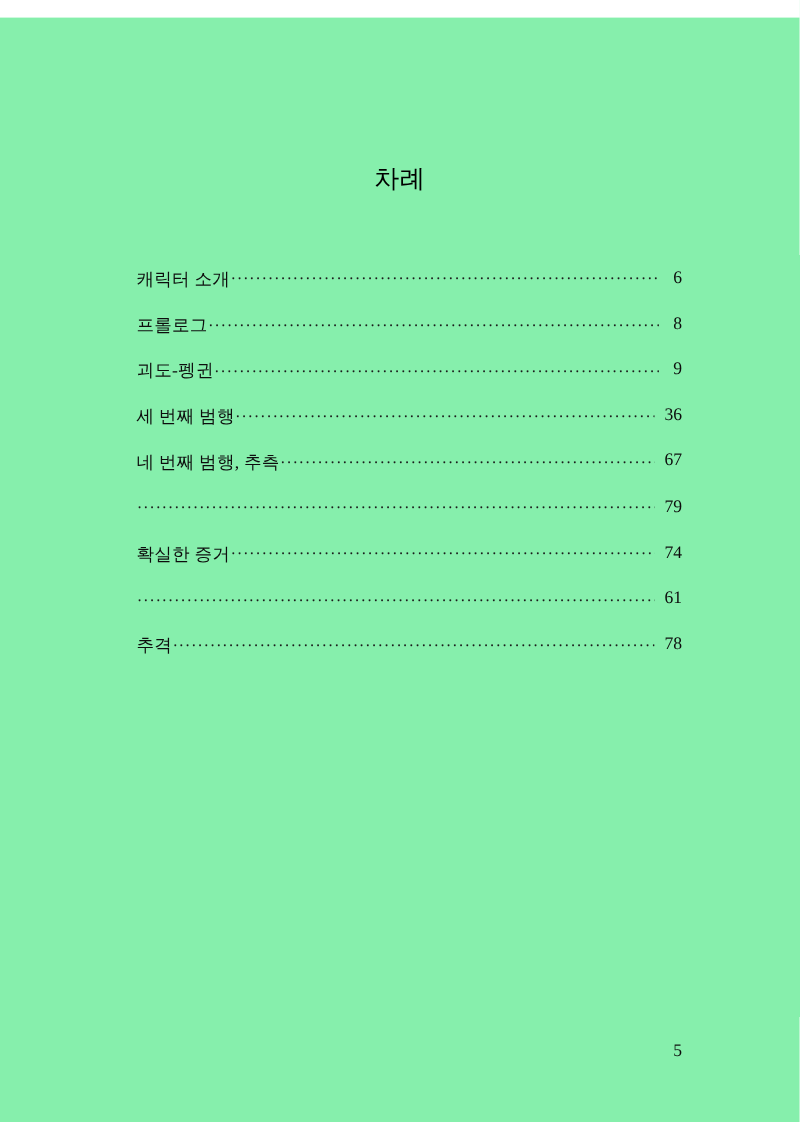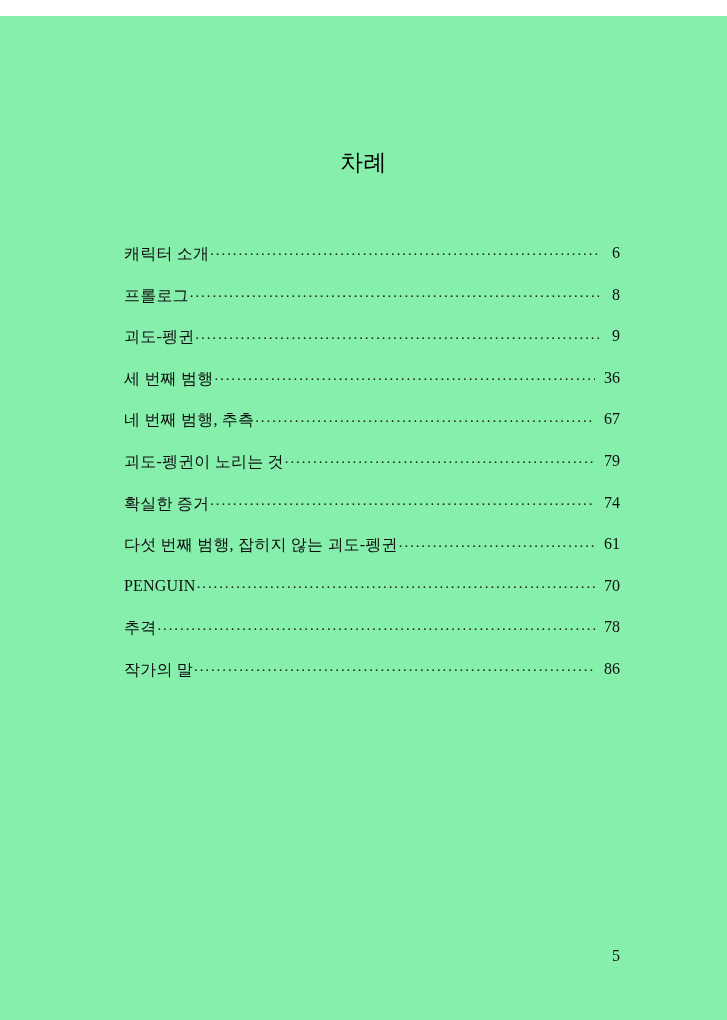--- a/index.html
+++ b/index.html
@@ -120,46 +120,34 @@
         <span class="toc-label">세 번째 범행</span>
         <span class="toc-leader"></span>
         <span class="toc-page">36</span>
       </div>
       <div class="toc-entry wide">
         <span class="toc-label">네 번째 범행, 추측</span>
         <span class="toc-leader"></span>
         <span class="toc-page">67</span>
       </div>
       <div class="toc-entry wide">
-        <span class="toc-label">괴도-펭귄이 노리는 것</span>
         <span class="toc-leader"></span>
         <span class="toc-page">79</span>
       </div>
       <div class="toc-entry wide">
         <span class="toc-label">확실한 증거</span>
         <span class="toc-leader"></span>
         <span class="toc-page">74</span>
       </div>
       <div class="toc-entry wide">
-        <span class="toc-label">다섯 번째 범행, 잡히지 않는 괴도-펭귄</span>
         <span class="toc-leader"></span>
         <span class="toc-page">61</span>
-      </div>
-      <div class="toc-entry wide">
-        <span class="toc-label">PENGUIN</span>
-        <span class="toc-leader"></span>
-        <span class="toc-page">70</span>
       </div>
       <div class="toc-entry wide">
         <span class="toc-label">추격</span>
         <span class="toc-leader"></span>
         <span class="toc-page">78</span>
-      </div>
-      <div class="toc-entry wide">
-        <span class="toc-label">작가의 말</span>
-        <span class="toc-leader"></span>
-        <span class="toc-page">86</span>
       </div>
     </div>
 
   <div class="folio">5</div>
 
 </div>
 
 </body></html>

